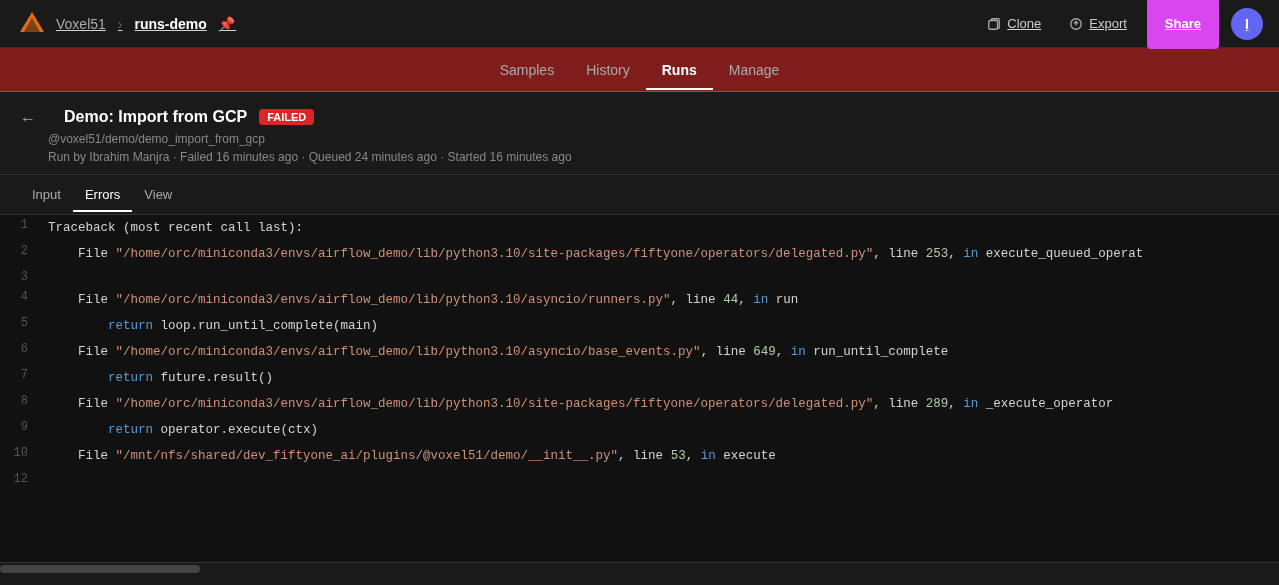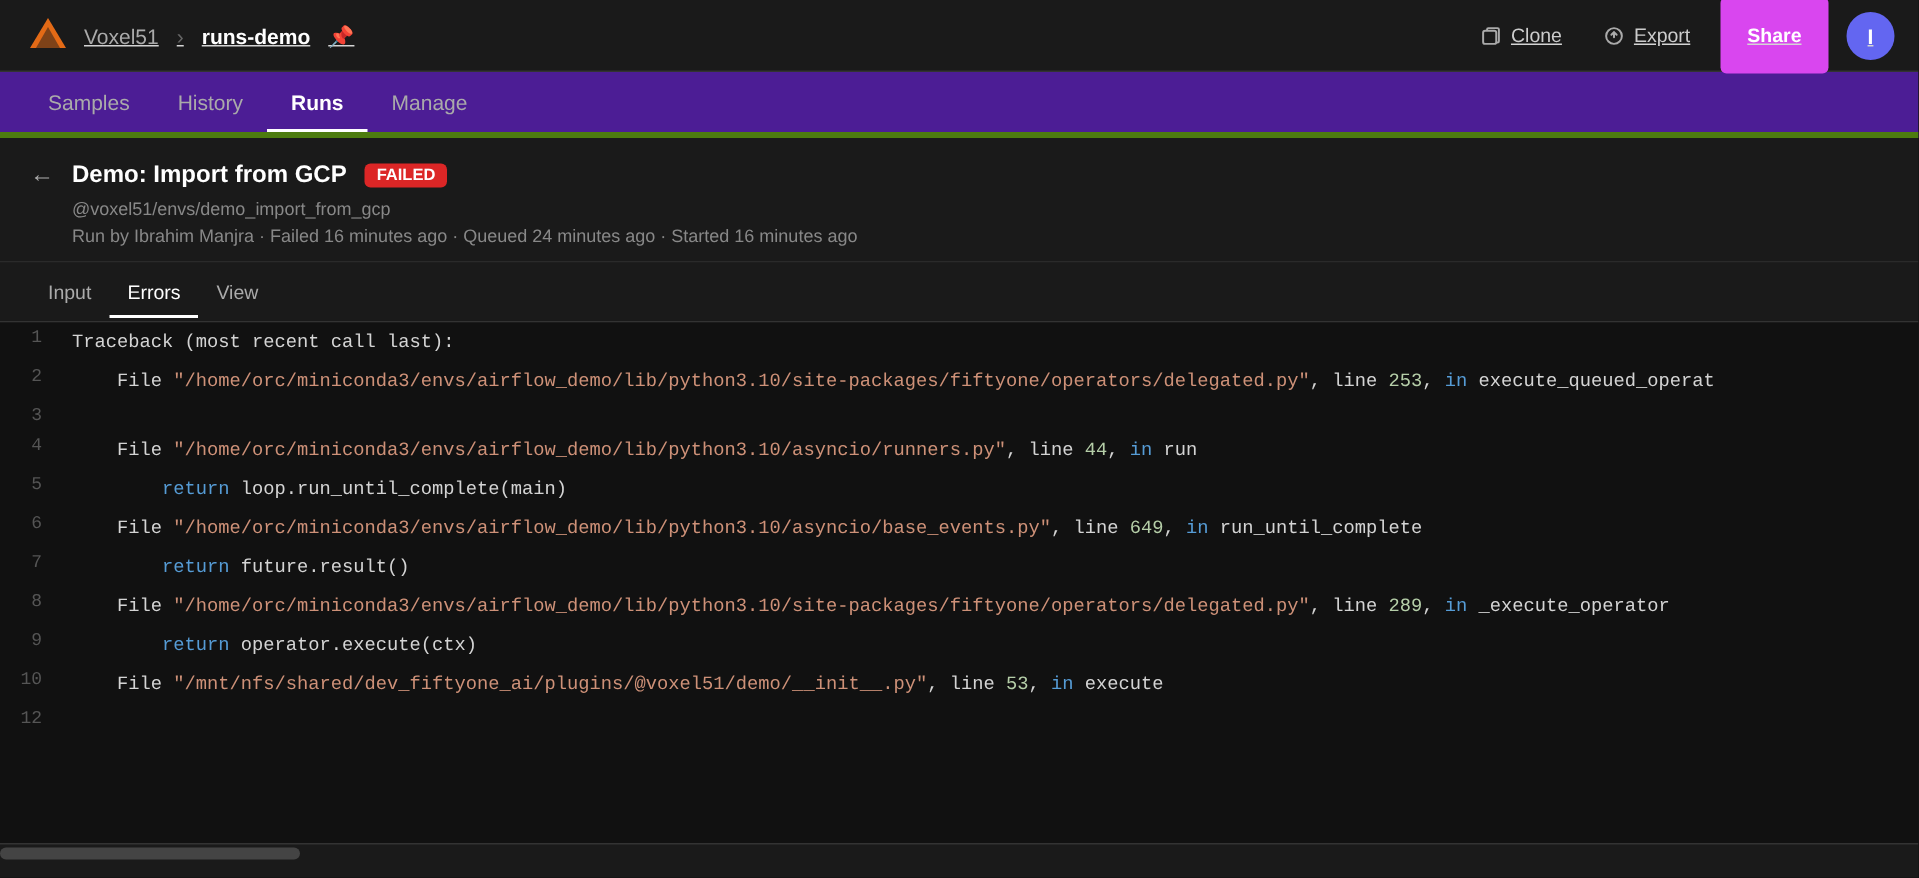--- a/index.html
+++ b/index.html
@@ -84,24 +84,25 @@
       justify-content: center;
       color: #fff;
       font-weight: 700;
       font-size: 14px;
     }
 
     
     .nav-tabs {
       display: flex;
       align-items: center;
-      background: #4c1d95;
+      background: #7f1d1d;
       padding: 0 16px;
-      border-bottom: 4px solid #4d7c0f;
+      border-bottom: 1px solid #4d7c0f;
       height: 44px;
+      justify-content: center;
     }
     .nav-tab {
       padding: 12px 16px;
       color: #aaa;
       font-size: 14px;
       cursor: pointer;
       position: relative;
     }
     .nav-tab.active {
       color: #fff;
@@ -131,20 +132,21 @@
     }
     .back-btn {
       color: #aaa;
       cursor: pointer;
       font-size: 16px;
     }
     .run-title {
       color: #fff;
       font-size: 16px;
       font-weight: 600;
+      margin-left: 16px;
     }
     .badge-failed {
       background: #dc2626;
       color: #fff;
       font-size: 11px;
       font-weight: 700;
       padding: 2px 8px;
       border-radius: 4px;
       text-transform: uppercase;
     }
@@ -298,21 +300,21 @@
     <span>Manage</span>
   </div>
 </div>
 
 <div class="run-header">
   <div class="run-title-row">
     <span class="back-btn">←</span>
     <span class="run-title">Demo: Import from GCP</span>
     <span class="badge-failed">Failed</span>
   </div>
-  <div class="run-subtitle">@voxel51/envs/demo_import_from_gcp</div>
+  <div class="run-subtitle">@voxel51/demo/demo_import_from_gcp</div>
   <div class="run-meta">
     <span>Run by Ibrahim Manjra · Failed 16 minutes ago · Queued 24 minutes ago · Started 16 minutes ago</span>
   </div>
 </div>
 
 <div class="sub-tabs">
   <div class="sub-tab">
     <span>Input</span>
   </div>
   <div class="sub-tab active">

